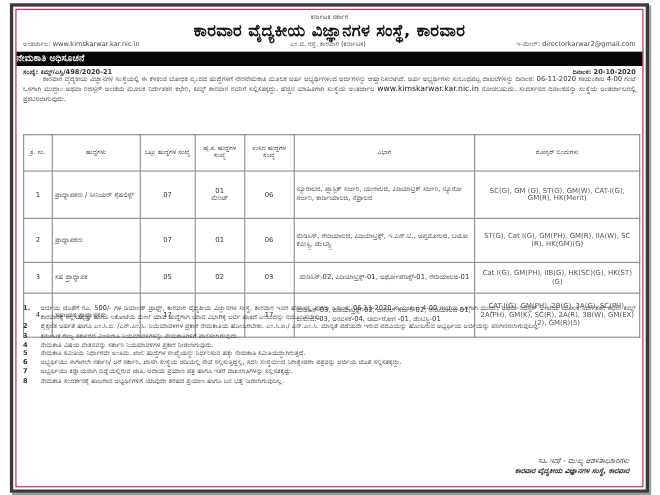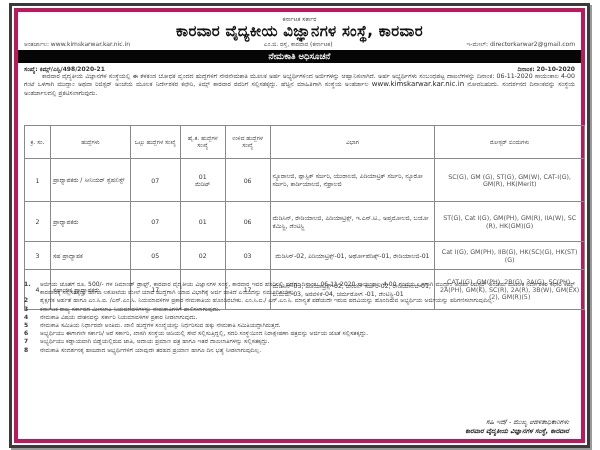--- a/index.html
+++ b/index.html
@@ -1,24 +1,24 @@
 <!DOCTYPE html>
 <html><head>
 <meta charset="utf-8">
 <style>
   html, body { margin:0; padding:0; background:#ffffff; }
   body { width:600px; height:450px; overflow:hidden; font-family:"DejaVu Sans", sans-serif; color:#1a1a1a; }
   .page { position:absolute; left:9px; top:3px; width:575px; height:439px; background:#fff;
           border:3px solid #3a3a3a; box-shadow: 2px 2px 0 #9a9a9a; }
-  .inner { position:absolute; left:2px; top:2px; right:2px; bottom:2px; border:4px solid #be185d; }
+  .inner { position:absolute; left:2px; top:2px; right:2px; bottom:2px; border:1px solid #be185d; }
   .gov { position:absolute; left:0; right:0; top:3px; text-align:center; font-size:6px; color:#333; }
   .title { position:absolute; left:0; right:0; top:10px; text-align:center; font-size:15px; font-weight:bold; letter-spacing:0.3px; color:#111; }
   .contact { position:absolute; left:6px; right:6px; top:28px; font-size:6px; color:#444; display:flex; justify-content:space-between; }
   .banner { position:absolute; left:0; right:0; top:38px; height:13px; background:#060606; color:#f0f0f0;
-            font-size:8.5px; font-weight:bold; text-align:center; line-height:13px; }
+            font-size:8.5px; font-weight:bold; line-height:13px; }
   .refline { position:absolute; left:6px; right:6px; top:53px; font-size:6px; display:flex; justify-content:space-between; font-weight:bold; color:#333; }
   .intro { position:absolute; left:6px; right:6px; top:60px; font-size:6.2px; line-height:8.4px; color:#333; text-align:justify; text-indent:18px; }
   .intro .url { font-size:7px; color:#222; }
   table.posts { position:absolute; left:6px; top:113px; width:561px; border-collapse:collapse; font-size:6.2px; color:#333; }
   table.posts th, table.posts td { border:1px solid #8a8a8a; text-align:center; vertical-align:middle; padding:1px 2px; }
   table.posts th { font-weight:normal; height:30px; font-size:5.8px; line-height:7px; }
   table.posts td.post, table.posts td.dept { text-align:left; }
   table.posts td.roster { color:#555; font-size:6.3px; line-height:7.4px; }
   table.posts td.dept { line-height:8px; }
   .notes { position:absolute; left:6px; right:6px; top:268px; font-size:6px; line-height:8.2px; color:#333; }

